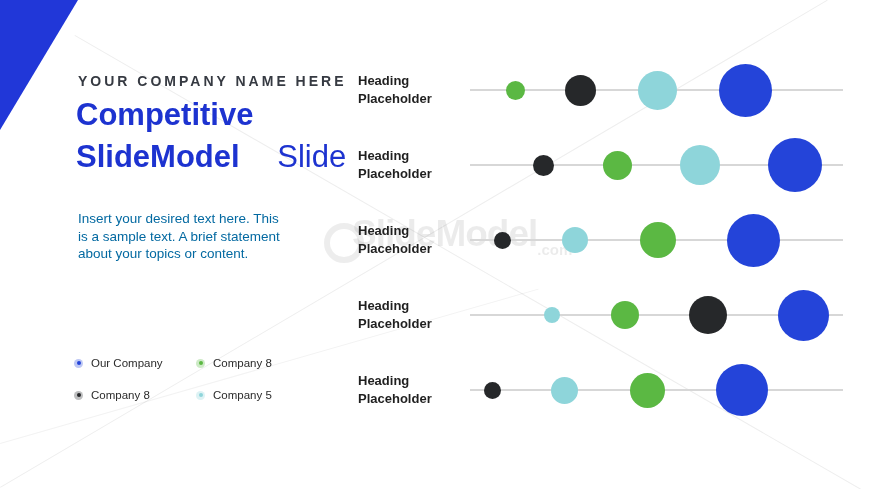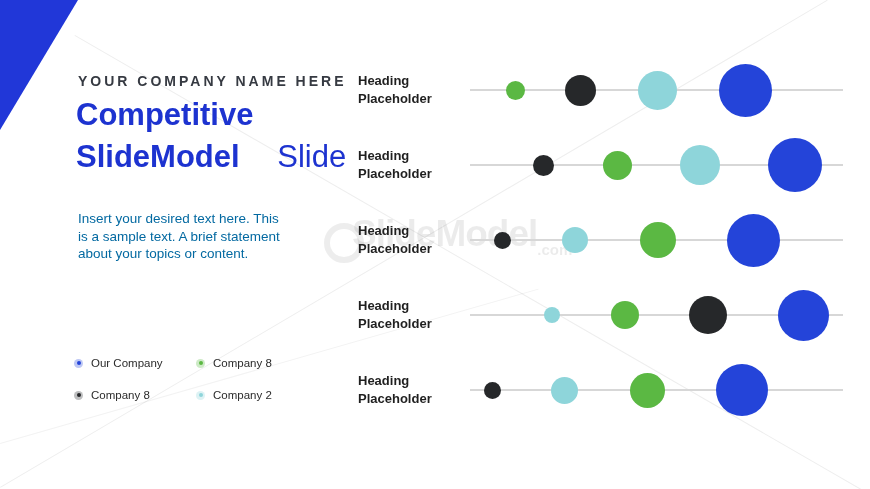--- a/index.html
+++ b/index.html
@@ -113,21 +113,21 @@
       <div class="legend-item">
         <span class="legend-dot" style="background: rgba(91, 184, 67, 0.3);">
           <span class="legend-dot-inner" style="background: rgb(91, 184, 67);"></span>
         </span>
         <span class="legend-label">Company 8</span>
       </div>
       <div class="legend-item">
         <span class="legend-dot" style="background: rgba(142, 213, 218, 0.3);">
           <span class="legend-dot-inner" style="background: rgb(142, 213, 218);"></span>
         </span>
-        <span class="legend-label">Company 2</span>
+        <span class="legend-label">Company 5</span>
       </div>
     </div>
 
   <div class="chart" id="chart">
       <div class="row-heading" style="top: 72px;">Heading
 Placeholder</div>
       <div class="row-line" style="left: 470px; width: 373px; top: 89px;"></div>
       <div class="bubble" style="left: 505.5px; top: 80.5px; width: 19px; height: 19px; background: rgb(91, 184, 67);"></div>
       <div class="bubble" style="left: 564.5px; top: 74.5px; width: 31px; height: 31px; background: rgb(38, 40, 42);"></div>
       <div class="bubble" style="left: 637.5px; top: 70.5px; width: 39px; height: 39px; background: rgb(142, 213, 218);"></div>

